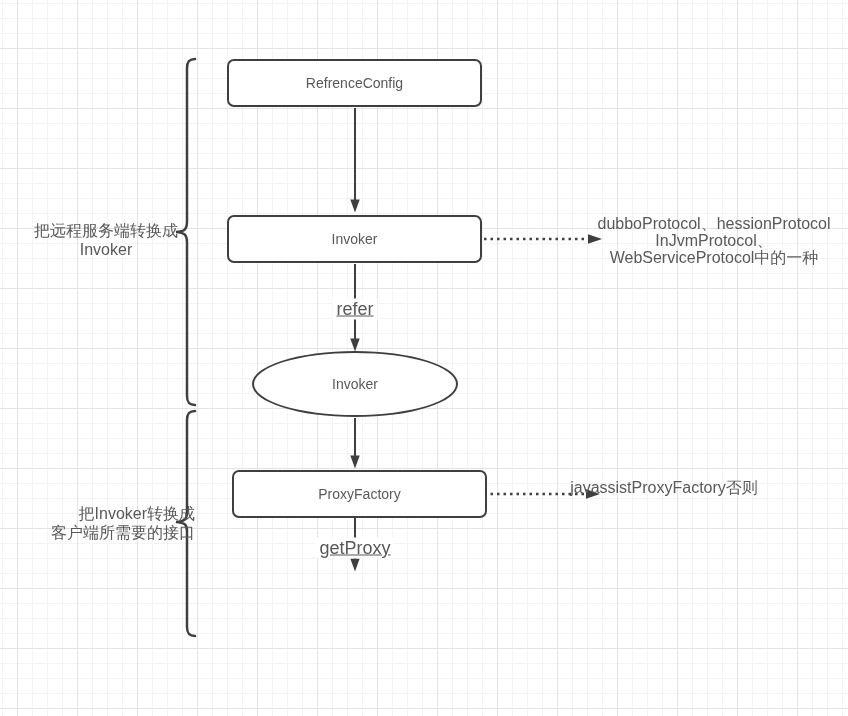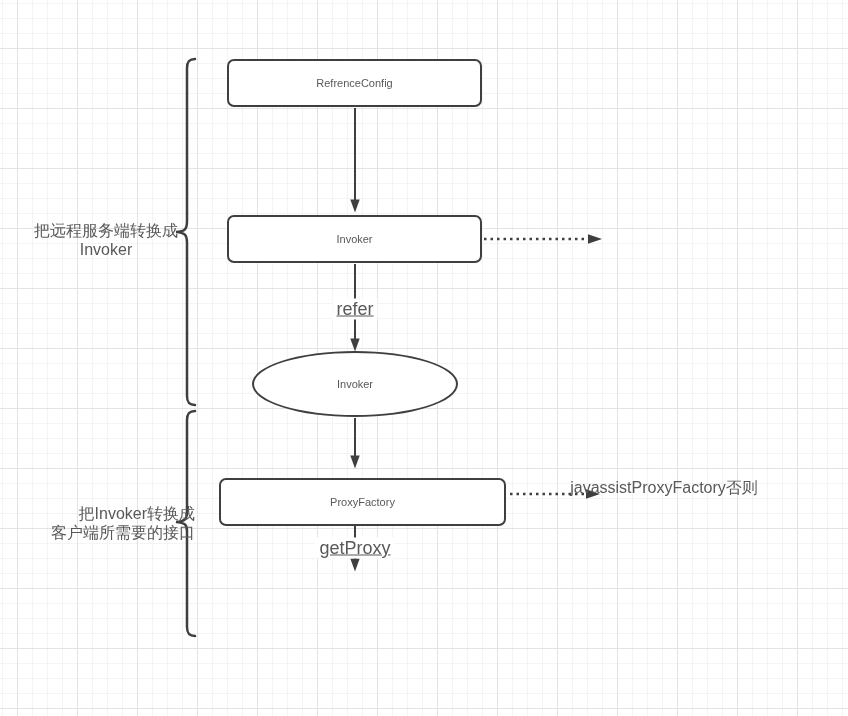--- a/index.html
+++ b/index.html
@@ -24,21 +24,21 @@
       linear-gradient(90deg, var(--grid-minor) 1px, transparent 1px);
     background-size:60px 60px,60px 60px,15px 15px,15px 15px;
     background-position:0 48px,17px 0,0 3px,2px 0;
   }
   .overlay{position:absolute;left:0;top:0;z-index:1;}
   .node{
     position:absolute;z-index:2;
     display:flex;align-items:center;justify-content:center;
     background:var(--shape-fill);
     border:2px solid var(--shape-border);
-    color:var(--text);font-size:11px;white-space:nowrap;
+    color:var(--text);font-size:14px;white-space:nowrap;
   }
   .rect{border-radius:7px;}
   .ellipse{border-radius:50%;}
   .edge-label{
     position:absolute;z-index:3;transform:translate(-50%,-50%);
     background:var(--background);padding:0 4px;
     color:var(--text);font-size:18px;white-space:nowrap;text-decoration:underline;
   }
   .annotation{
     position:absolute;z-index:2;text-align:center;
@@ -95,34 +95,39 @@
   </div>
 
   <div class="node rect" style="left:227px;top:215px;width:255px;height:48px;">
     <span>Invoker</span>
   </div>
 
   <div class="node ellipse" style="left:252px;top:351px;width:206px;height:66px;">
     <span>Invoker</span>
   </div>
 
-  <div class="node rect" style="left:219px;top:470px;width:287px;height:48px;margin-top:8px;">
+  <div class="node rect" style="left:232px;top:470px;width:255px;height:48px;">
     <span>ProxyFactory</span>
   </div>
 
 
   <div class="edge-label" style="left:355px;top:309px;">refer</div>
   <div class="edge-label" style="left:355px;top:548px;">getProxy</div>
 
   <div class="annotation ann-left" style="left:16px;top:221px;">
     <div>把远程服务端转换成</div>
     <div>Invoker</div>
   </div>
   <div class="annotation ann-left" style="left:15px;top:504px;text-align:right;">
     <div>把Invoker转换成</div>
     <div>客户端所需要的接口</div>
   </div>
 
+  <div class="annotation ann-right" style="left:594px;top:215px;">
+    <div>dubboProtocol、hessionProtocol</div>
+    <div>InJvmProtocol、</div>
+    <div>WebServiceProtocol中的一种</div>
+  </div>
   <div class="annotation ann-right" style="left:544px;top:479px;">
     <div>javassistProxyFactory否则</div>
   </div>
 
 </div>
 
 </body></html>

